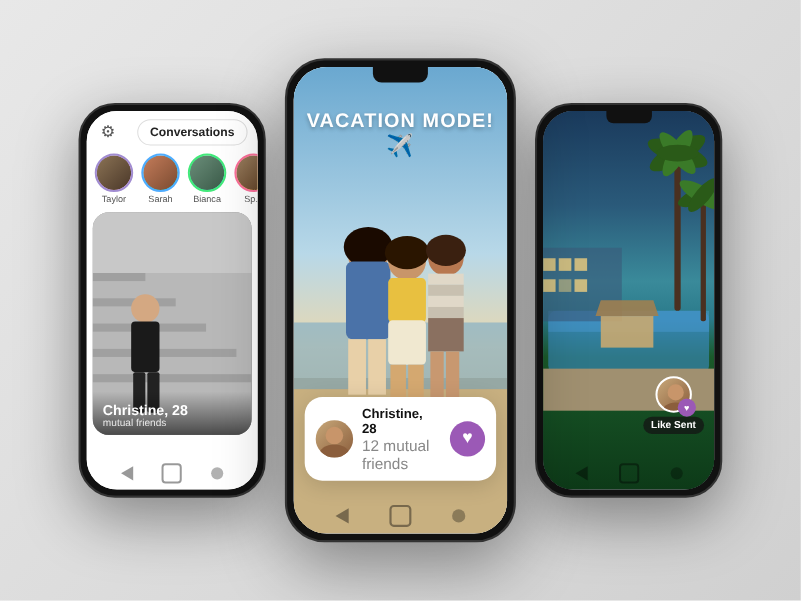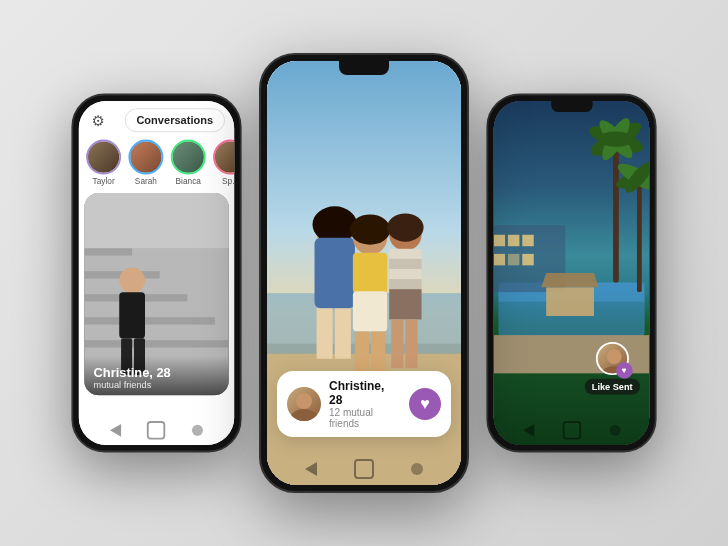--- a/index.html
+++ b/index.html
@@ -277,21 +277,21 @@
       flex: 1;
     }
 
     .bottom-name {
       font-size: 12px;
       font-weight: 700;
       color: #111;
     }
 
     .bottom-sub {
-      font-size: 10px;
+      font-size: 14px;
       color: #888;
     }
 
     .heart-button {
       width: 32px;
       height: 32px;
       border-radius: 50%;
       background: #9b59b6;
       display: flex;
       align-items: center;
@@ -511,20 +511,24 @@
             <rect x="124" y="226" width="32" height="30" fill="#8a7060"></rect>
             <rect x="126" y="256" width="12" height="48" fill="#c89870"></rect>
             <rect x="140" y="256" width="12" height="48" fill="#c89870"></rect>
 
             <circle cx="70" cy="172" r="14" fill="none"></circle>
             <circle cx="105" cy="177" r="13" fill="none"></circle>
             <circle cx="140" cy="174" r="12" fill="none"></circle>
           </svg>
         </div>
 
+        <div class="vacation-banner">
+          <span class="vacation-text">VACATION MODE!</span>
+          <span class="plane-emoji">✈️</span>
+        </div>
 
         <div style="position:absolute;top:0;left:50%;transform:translateX(-50%);width:50px;height:14px;background:#111;border-radius:0 0 8px 8px;z-index:20;"></div>
 
         <div class="center-bottom-card">
           <div class="bottom-avatar">
             <svg width="34" height="34" viewBox="0 0 34 34">
               <circle cx="17" cy="14" r="8" fill="#c8956a"></circle>
               <ellipse cx="17" cy="32" rx="14" ry="10" fill="#8b5e3c"></ellipse>
             </svg>
           </div>

